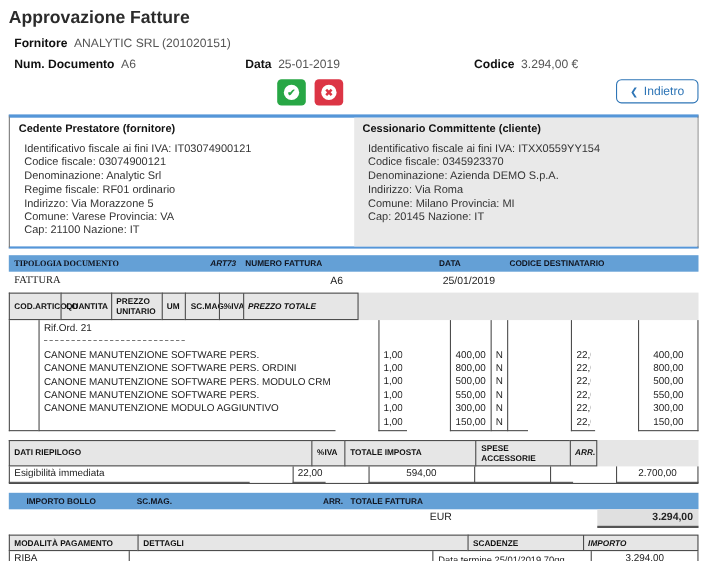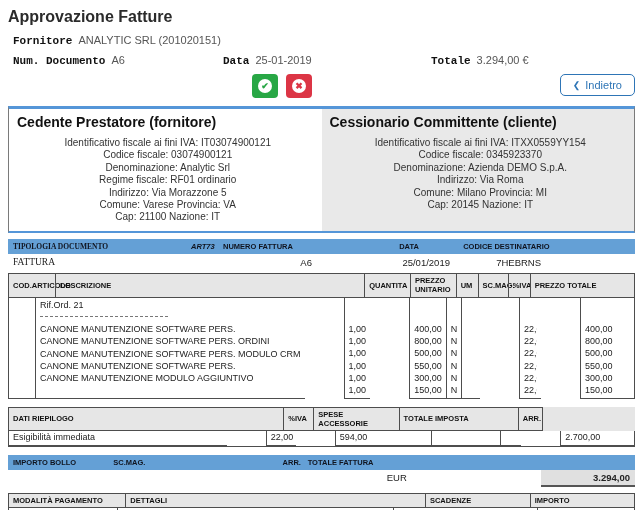--- a/index.html
+++ b/index.html
@@ -12,21 +12,21 @@
   }
   *{box-sizing:border-box;}
   html,body{margin:0;padding:0;}
   body{
     width:643px;height:510px;overflow:hidden;background:#fff;
     font-family:"Liberation Sans",sans-serif;color:#222;
     padding:8px 8px 0 8px;
   }
   .page-title{font-size:16px;font-weight:600;color:#2b2b2b;margin:0 0 8px 0;}
   .info-row{display:flex;align-items:baseline;margin:0 0 7px 5px;font-size:11px;}
-  .info-label{font-weight:bold;color:#111;margin-right:6px;font-family:Liberation Mono, monospace;}
+  .info-label{font-weight:bold;color:#111;margin-right:6px;}
   .info-value{color:#555;}
   .info-col{display:flex;align-items:baseline;}
   .col-num{width:210px;}
   .col-data{width:208px;}
   .actions-row{display:flex;align-items:flex-start;height:28px;margin-bottom:4px;}
   .btn-group{display:flex;gap:8px;margin-left:244px;}
   .ico-btn{width:26px;height:24px;border:none;border-radius:4px;display:flex;align-items:center;justify-content:center;cursor:pointer;padding:0;}
   .ico-btn.approve{background:var(--approve-green);}
   .ico-btn.reject{background:var(--reject-red);}
   .ico-circle{width:14px;height:14px;border-radius:50%;background:#fff;display:flex;align-items:center;justify-content:center;font-size:9px;font-weight:bold;line-height:1;}
@@ -37,57 +37,57 @@
   .btn-back .chev{font-size:9px;line-height:1;}
   
   .parties{
     display:flex;border:1px solid #7a7a7a;
     border-top:3px solid var(--panel-blue);
     border-bottom:2px solid var(--panel-blue);
     margin-bottom:6px;
   }
   .party{width:50%;padding:5px 8px 7px 8px;}
   .party.cliente{background:#e9e9e9;}
-  .party-title{font-size:14px;font-weight:bold;color:#111;margin-bottom:7px;}
+  .party-title{font-size:10px;font-weight:bold;color:#111;margin-bottom:7px;}
   .party-lines{font-size:10px;color:#333;padding-left:5px;}
-  .party-lines div{line-height:12.4px;text-align:center;}
+  .party-lines div{line-height:12.4px;}
   
   .band{display:flex;background:var(--band-blue);font-size:7.5px;font-weight:bold;color:#10141f;
     text-transform:uppercase;padding:3px 0;}
   .band > div{padding:0 5px;}
   .band-vals{display:flex;font-size:9.5px;color:#222;padding:3px 0 5px 0;}
   .band-vals > div{padding:0 5px;}
   .bc1{width:28.4%;font-family:Liberation Serif, serif;} .bc2{width:5.1%;font-style:italic;} .bc3{width:28.1%;} .bc4{width:10.2%;} .bc5{width:28.2%;}
-  .center{text-align:center;} .right{text-align:left;margin-left:39px;}
+  .center{text-align:center;} .right{text-align:center;margin-left:39px;}
   .pad-left{padding-left:38px !important;}
   
   .tbl{width:100%;margin-bottom:2px;}
   .thead{display:flex;background:#e6e6e6;}
   .thead .th{border:1px solid var(--border-dark);border-right:none;font-size:7.5px;font-weight:bold;
     color:#111;text-transform:uppercase;padding:2px 4px;display:flex;align-items:center;min-height:13px;}
-  .thead .th:last-child{border-right:1px solid var(--border-dark);}
+  .thead .th:last-child{border-right:1px solid var(--border-dark);font-style:italic;}
   .tbody{display:flex;}
   .tbody .td{border:1px solid var(--border-dark);border-top:none;border-right:none;font-size:9px;color:#222;padding:1px 4px;}
   .tbody .td:last-child{border-right:1px solid var(--border-dark);}
   
   .c-cod{width:7.5%;} .c-desc{width:49.3%;} .c-qta{width:7.3%;} .c-pu{width:7.3%;}
   .c-um{width:3.5%;} .c-scm{width:4.8%;} .c-iva{width:3.5%;} .c-pt{width:16.8%;}
   .items .thead .th{min-height:25px;}
   .items .tbody .td{min-height:96px;}
   .items .line, .items .rep > div{line-height:12.3px;white-space:nowrap;overflow:hidden;}
   .col-pad{padding-top:25px !important;}
   .dash-sep{border-top:1px dashed #777;width:128px;margin:5px 0 6px 0;}
   
   .r-lbl{width:43.9%;} .r-iva{width:4.8%;} .r-imp{width:19%;} .r-spe{width:13.6%;} .r-arr{width:4%;} .r-tot{width:14.7%;}
   .riepilogo .tbody .td{min-height:15px;}
   .riepilogo{border-bottom:1px solid var(--border-dark);}
   
   .bollo-band{display:flex;background:var(--band-blue);font-size:7.5px;font-weight:bold;color:#10141f;text-transform:uppercase;padding:3px 0;margin-top:8px;}
   .bollo-band > div{padding:0 5px;}
-  .k1{width:16%;} .k2{width:27%;} .k3{width:38%;} .k4{width:4%;} .k5{width:15%;}
+  .k1{width:16%;margin-left:11px;} .k2{width:27%;} .k3{width:38%;} .k4{width:4%;} .k5{width:15%;}
   .bollo-vals{display:flex;font-size:9.5px;padding:0;}
   .bollo-vals > div{padding:2px 5px;}
   .tot-fatt{background:#e0e0e0;border-bottom:2px solid #555;font-weight:bold;text-align:right;}
   
   .p-mod{width:18.7%;} .p-det{width:47.8%;} .p-sca{width:16.7%;} .p-imp{width:16.8%;}
   .pagamento{margin-top:6px;}
   .pagamento .tbody .td{min-height:34px;}
   .sca-line{font-size:8.5px;line-height:14px;white-space:nowrap;}
   .sca-line.first{border-bottom:1px solid #d5d5d5;}
 </style>
@@ -104,21 +104,21 @@
 <div class="info-row">
   <div class="info-col col-num">
     <span class="info-label">Num. Documento</span>
     <span class="info-value">A6</span>
   </div>
   <div class="info-col col-data">
     <span class="info-label">Data</span>
     <span class="info-value">25-01-2019</span>
   </div>
   <div class="info-col">
-    <span class="info-label">Totale</span>
+    <span class="info-label">Codice</span>
     <span class="info-value">3.294,00 €</span>
   </div>
 </div>
 
 <div class="actions-row">
   <div class="btn-group">
     <button class="ico-btn approve">
       <span class="ico-circle green">✔</span>
     </button>
     <button class="ico-btn reject">
@@ -162,27 +162,25 @@
   <div class="bc2">ART73</div>
   <div class="bc3">NUMERO FATTURA</div>
   <div class="bc4">DATA</div>
   <div class="bc5">CODICE DESTINATARIO</div>
 </div>
 <div class="band-vals">
   <div class="bc1">FATTURA</div>
   <div class="bc2"></div>
   <div class="bc3 center">A6</div>
   <div class="bc4 center">25/01/2019</div>
-  <div class="bc5 pad-left">7HEBRNS</div>
 </div>
 
 <div class="tbl items">
   <div class="thead">
     <div class="th c-cod">COD.ARTICOLO</div>
-    <div class="th c-desc">DESCRIZIONE</div>
     <div class="th c-qta">QUANTITA</div>
     <div class="th c-pu">PREZZO UNITARIO</div>
     <div class="th c-um">UM</div>
     <div class="th c-scm">SC.MAG.</div>
     <div class="th c-iva">%IVA</div>
     <div class="th c-pt">PREZZO TOTALE</div>
   </div>
   <div class="tbody">
     <div class="td c-cod"></div>
     <div class="td c-desc">
@@ -244,22 +242,22 @@
         <div>300,00</div>
         <div>150,00</div>
       </div>
   </div>
 </div>
 
 <div class="tbl riepilogo" style="margin-top:8px;">
   <div class="thead">
     <div class="th r-lbl">DATI RIEPILOGO</div>
     <div class="th r-iva">%IVA</div>
+    <div class="th r-imp">TOTALE IMPOSTA</div>
     <div class="th r-spe">SPESE ACCESSORIE</div>
-    <div class="th r-imp">TOTALE IMPOSTA</div>
     <div class="th r-arr">ARR.</div>
   </div>
   <div class="tbody">
     <div class="td r-lbl">Esigibilità immediata</div>
     <div class="td r-iva right">22,00</div>
     <div class="td r-imp right">594,00</div>
     <div class="td r-spe"></div>
     <div class="td r-arr"></div>
     <div class="td r-tot right">2.700,00</div>
   </div>

